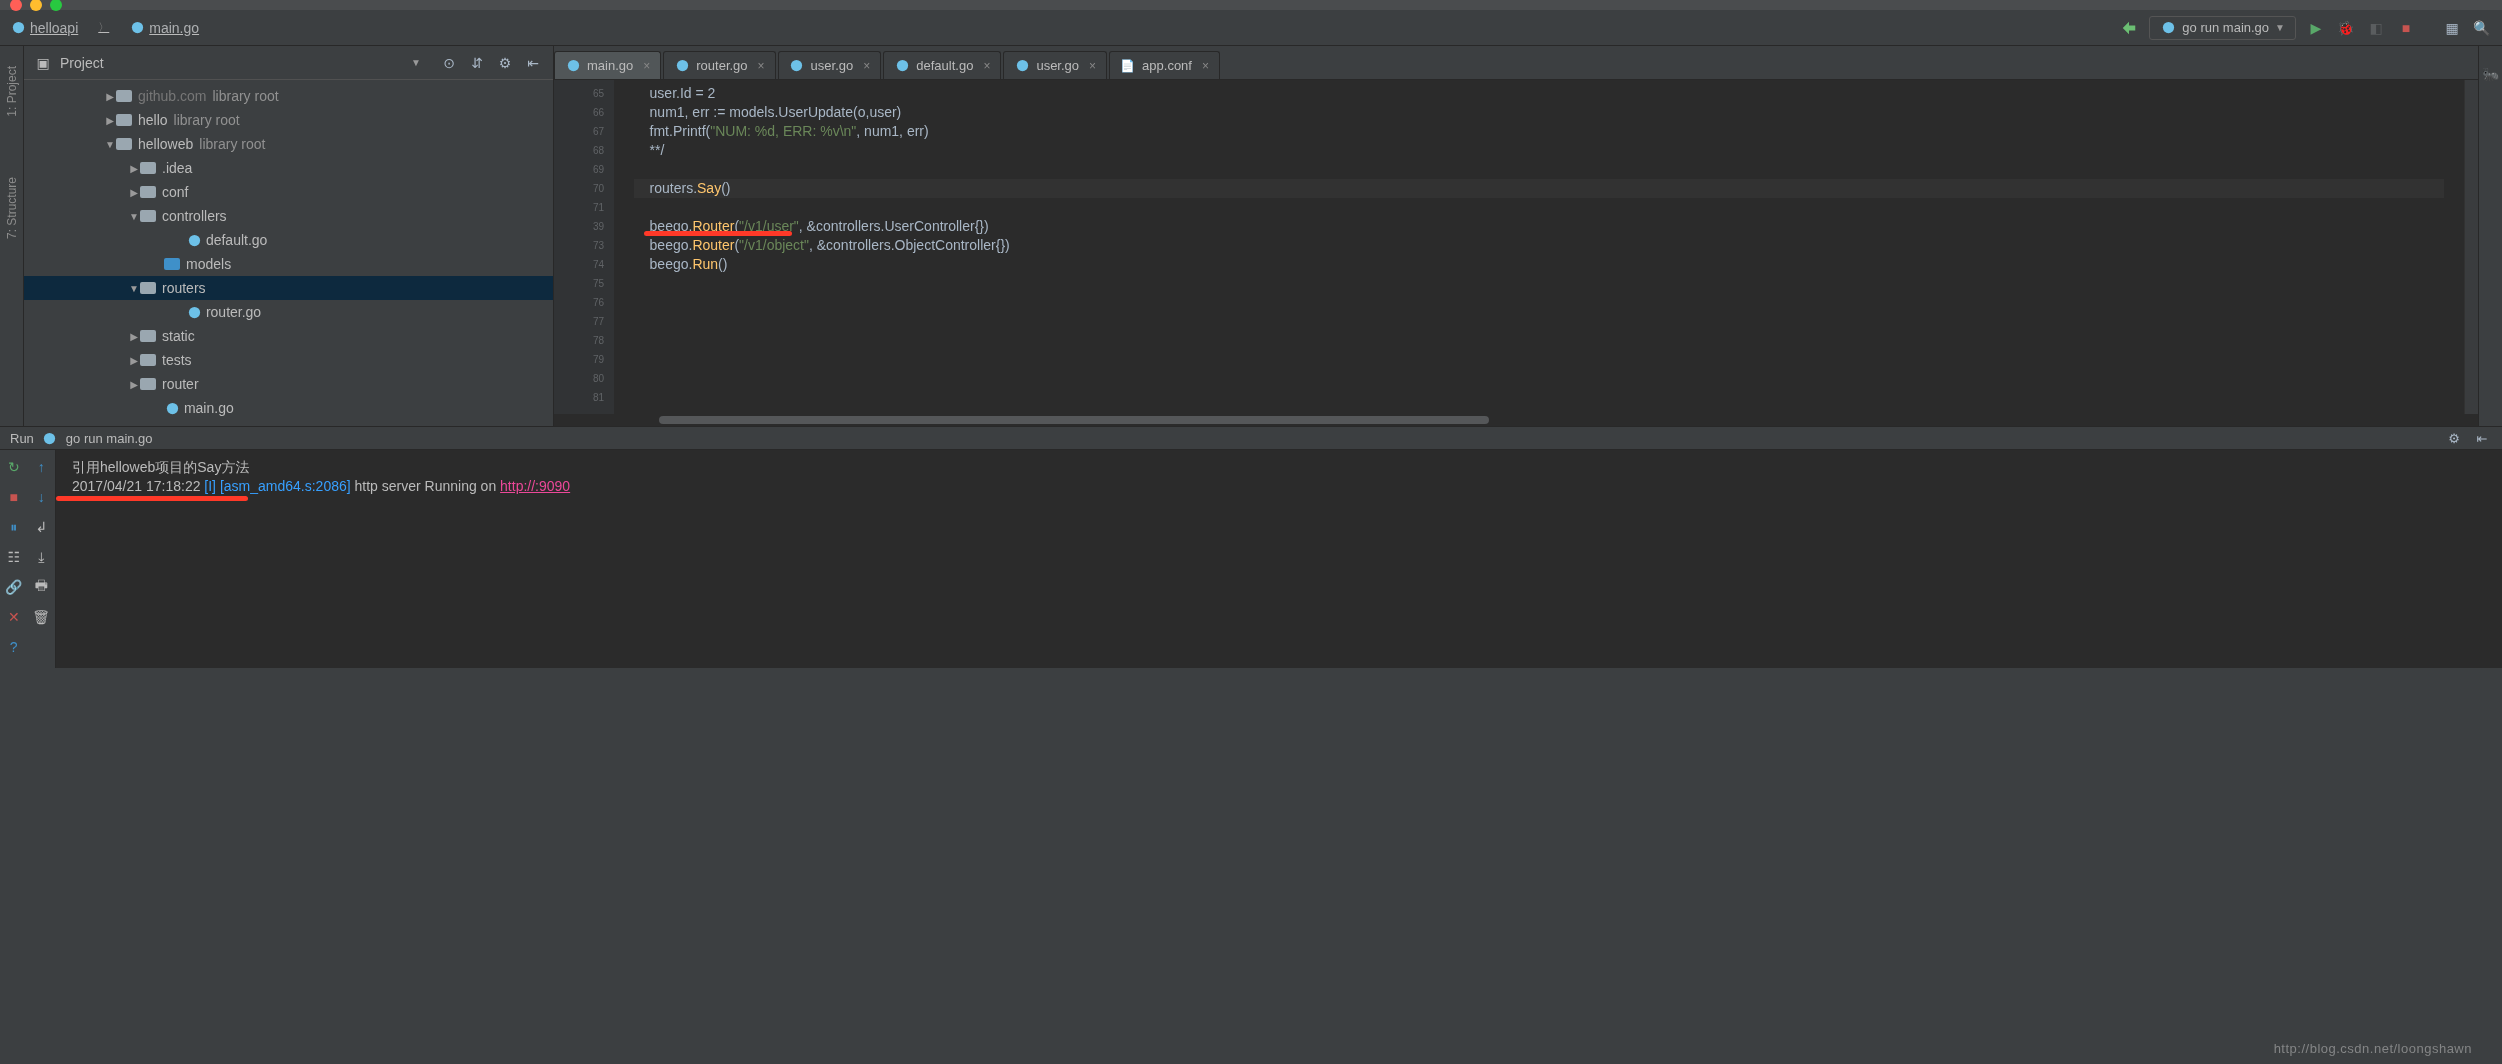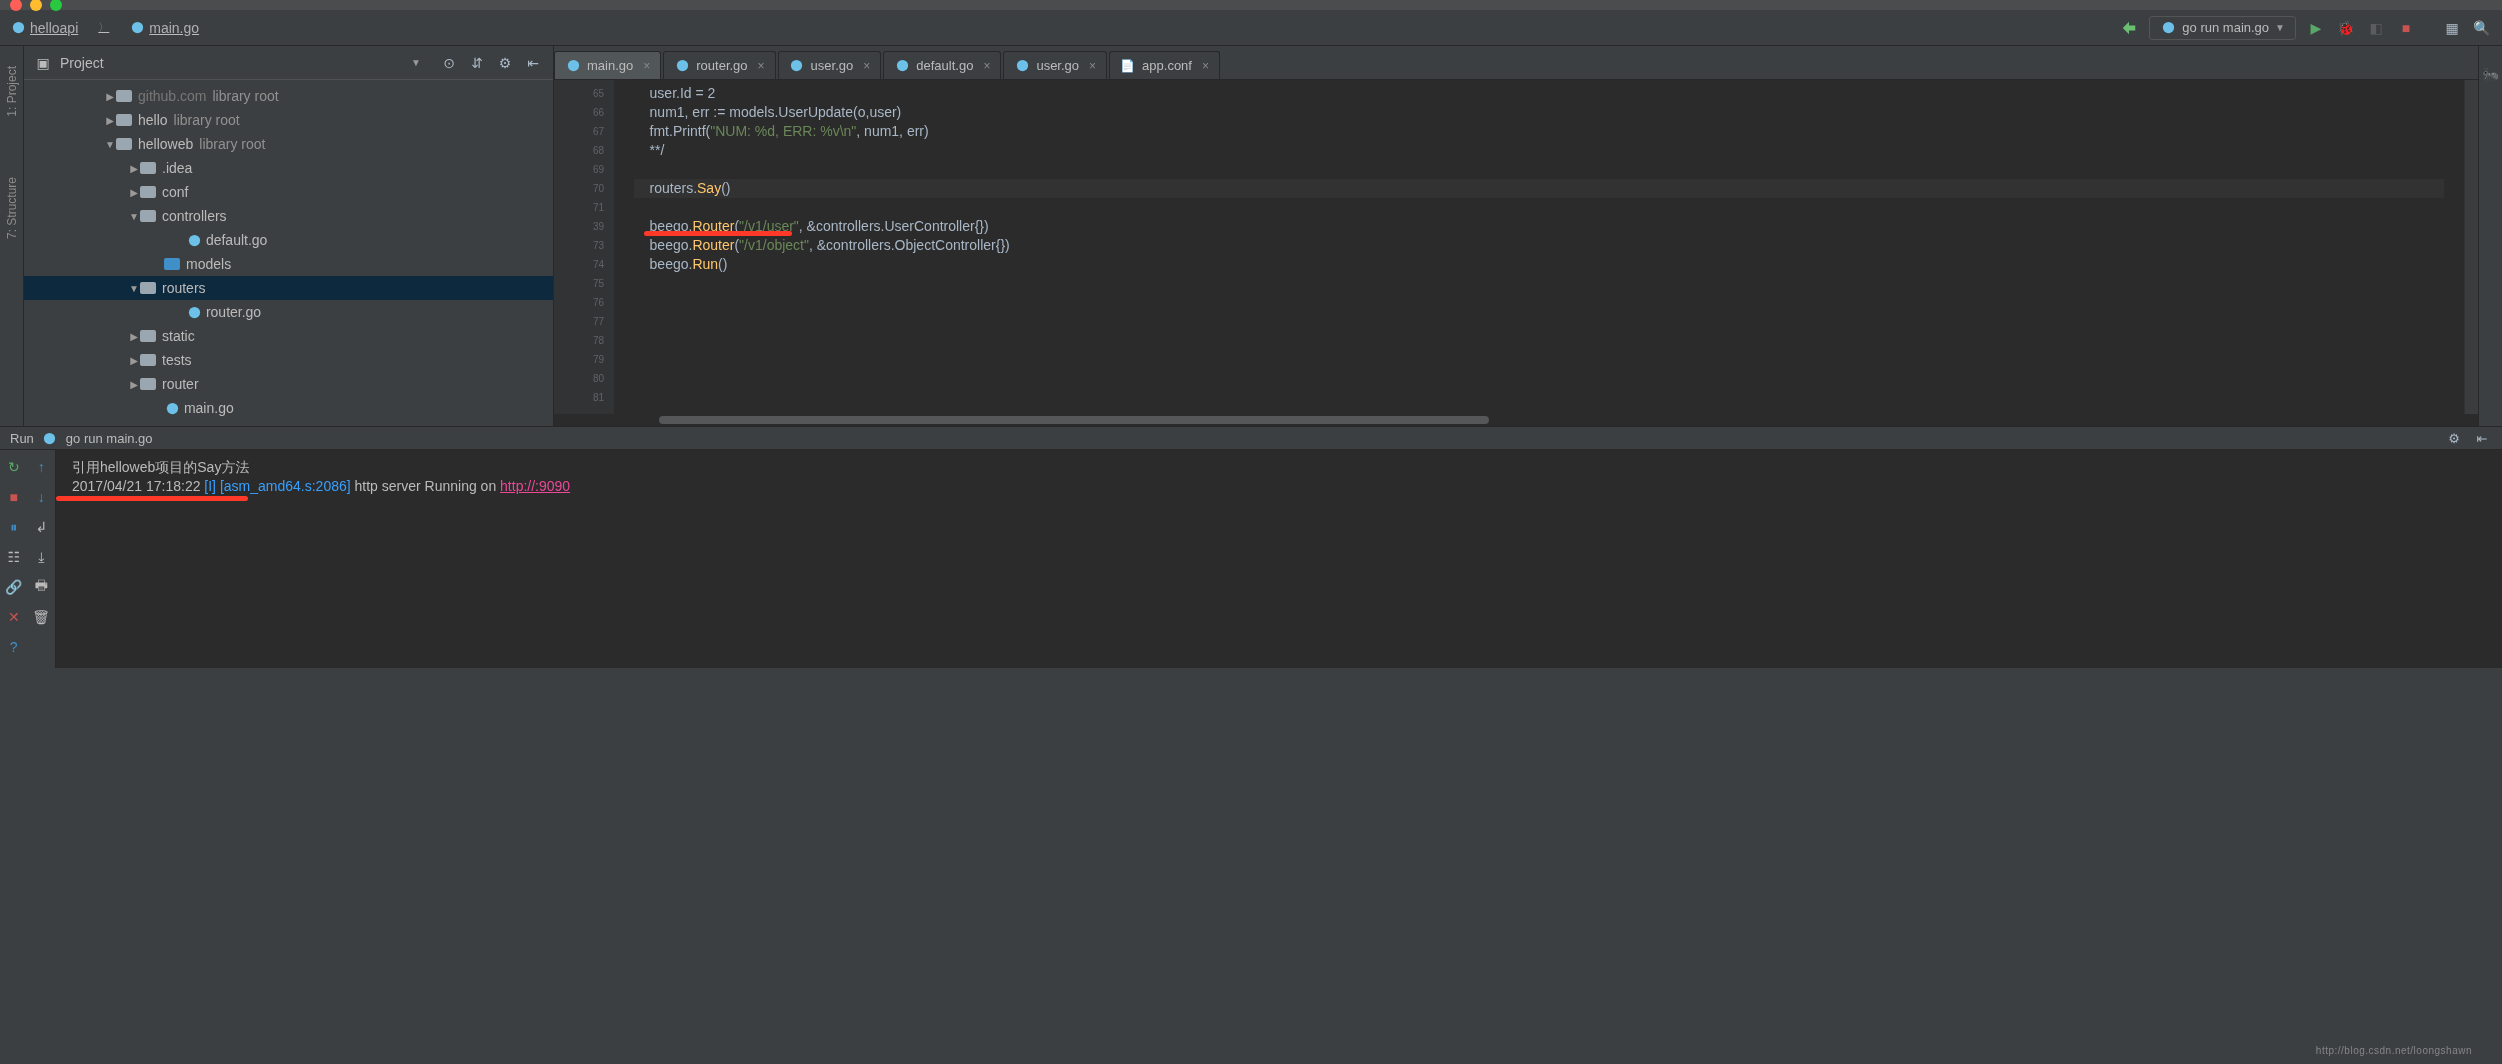--- a/index.html
+++ b/index.html
@@ -47,21 +47,21 @@
 .mini-map { width:14px; background:#3a3c3e; border-left:1px solid #323232;}
 .run-bar { height:24px; background:#3c3f41; border-top:1px solid #282828; border-bottom:1px solid #282828; display:flex; align-items:center; padding:0 10px; font-size:13px; color:#bbb; gap:8px;}
 .run-bar .spacer{flex:1;}
 .console-row { display:flex; height:218px; background:#2b2b2b;}
 .console-tools { width:56px; background:#3c3f41; border-right:1px solid #282828; display:flex;}
 .ct-col { width:28px; display:flex; flex-direction:column; align-items:center; padding-top:8px; gap:12px;}
 .ct-ico { width:18px; height:18px; display:flex; align-items:center; justify-content:center;}
 .console { flex:1; padding:8px 16px; font-family:Menlo,Consolas,monospace; font-size:14px; line-height:19px; color:#bbb; position:relative;}
 .console .blue{color:#37a0ff;} .console a{color:#ec4899;}
 .red-strike{position:absolute; height:5px; background:#ff3928; border-radius:3px;}
-.watermark{position:fixed;right:30px;bottom:8px;color:#bfbfbf;opacity:.55;font-size:10px;letter-spacing:.5px;}
+.watermark{position:fixed;right:30px;bottom:8px;color:#bfbfbf;opacity:.55;font-size:13px;letter-spacing:.5px;}
 .folder-ico{display:inline-block;width:16px;height:12px;background:#9aa7b0;border-radius:2px;position:relative;margin-right:6px;}
 .folder-ico.blue{background:#3f90c9;}
 </style>
 </head>
 <body>
 
 <div class="topbar">
   <div class="window-btn wb-close"></div>
   <div class="window-btn wb-min"></div>
   <div class="window-btn wb-max"></div>

